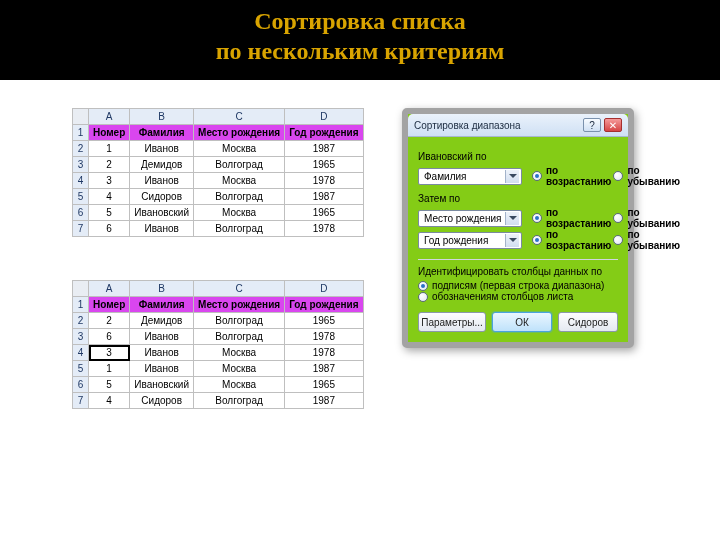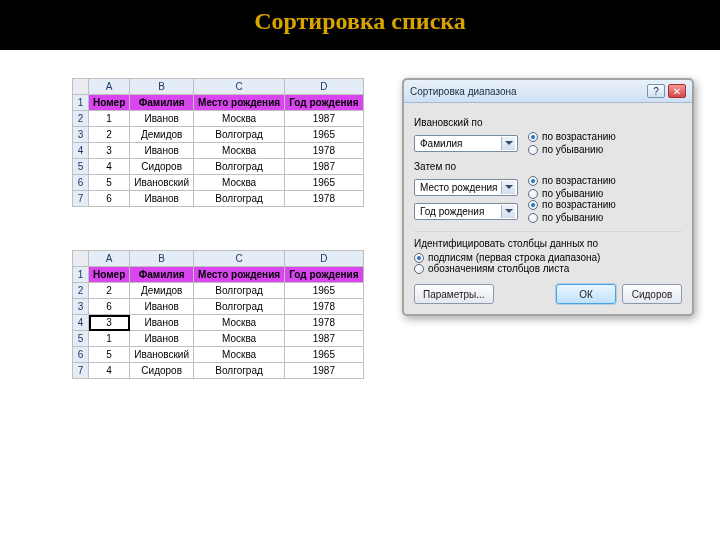--- a/index.html
+++ b/index.html
@@ -61,25 +61,25 @@
     background:#d946ef;
   }
   .sheet2 .sel{
     outline:2px solid #000;
     outline-offset:-2px;
   }
 
   .dialog{
     position:absolute;
     left:402px; top:28px;
-    width:292px;
+    width:232px;
     font-family: Tahoma, Arial, sans-serif;
     font-size:10px;
-    background:#e5e5e5;
-    border:2px solid #a3a3a3;
+    background:#84cc16;
+    border:6px solid #a3a3a3;
     border-radius:5px;
     box-shadow:2px 3px 8px rgba(0,0,0,.35);
   }
   .dlg-titlebar{
     background:linear-gradient(#eaf2fb,#cfe0f4);
     border-bottom:1px solid #a7b8cf;
     padding:4px 6px;
     display:flex;
     align-items:center;
     justify-content:space-between;
@@ -113,21 +113,21 @@
     padding:1px 2px 1px 5px;height:17px;
     min-width:104px;border-radius:2px;
   }
   .combo .arrow{
     width:14px;height:13px;background:linear-gradient(#eef3fa,#d2def0);
     border-left:1px solid #a3b3ca;display:flex;align-items:center;justify-content:center;
   }
   .combo .arrow::after{
     content:"";border:4px solid transparent;border-top-color:#3a4a60;margin-top:3px;
   }
-  .radios{ display:flex;flex-direction:column;gap:2px; }
+  .radios{ display:flex;flex-direction:row;gap:2px;font-weight:bold; }
   .radio{ display:flex;align-items:center;gap:4px; }
   .rdio{
     width:10px;height:10px;border:1px solid #5a6a80;border-radius:50%;
     background:radial-gradient(circle at 35% 35%,#fff,#dfe6ef);
     position:relative;flex:0 0 auto;
   }
   .rdio.checked::after{
     content:"";position:absolute;inset:2px;background:#2a72c8;border-radius:50%;
   }
   .divider{ border:none;border-top:1px solid #d0d6df;margin:8px 0 6px 0; }
@@ -146,20 +146,21 @@
     background:linear-gradient(#eaf6ff,#bfe2fb);
     box-shadow:0 0 0 1px rgba(74,163,223,.35);
   }
   .btn.params{ margin-right:auto; }
 </style>
 </head>
 <body>
 
 <div class="banner">
   <div>Сортировка списка</div>
+  <div>по нескольким критериям</div>
 </div>
 
 <div class="content">
 
   <div class="sheet sheet1">
     <table class="grid">
       <tbody>
           <tr>
         <th class="corner"></th>
         <th class="colhdr">A</th>

